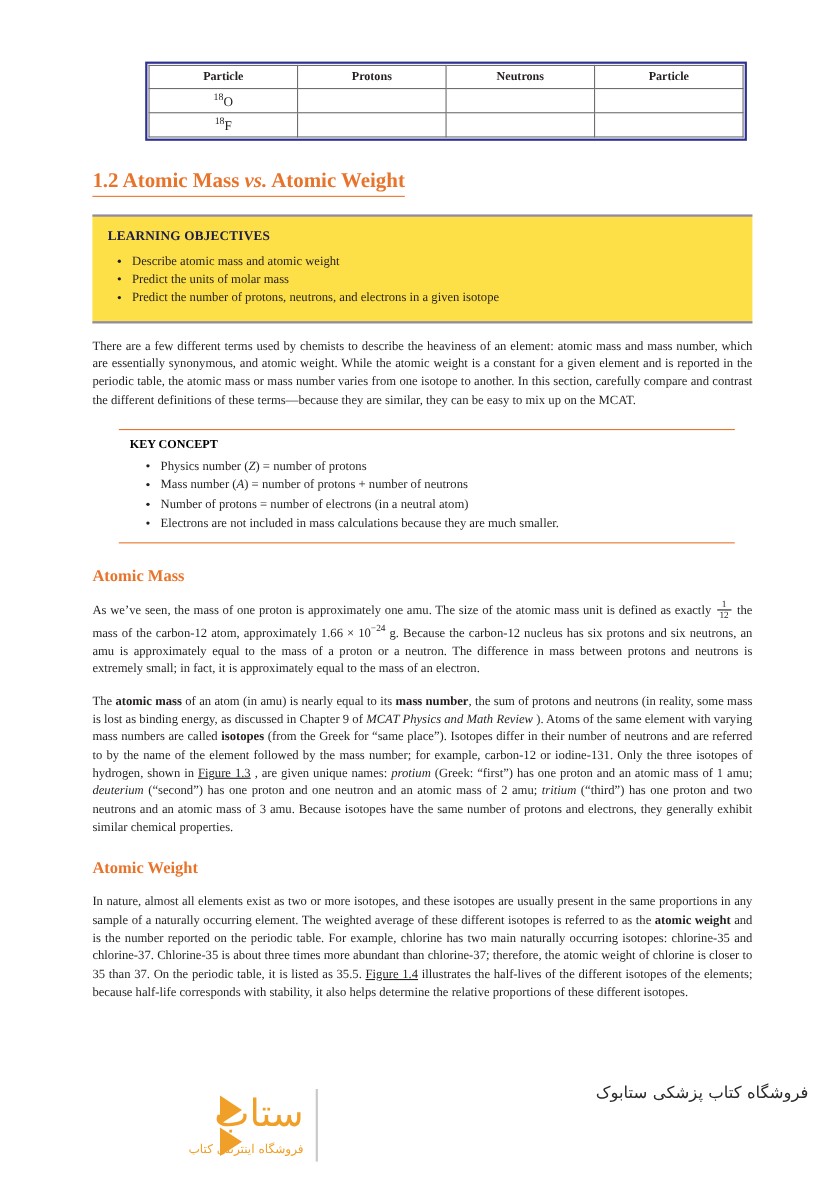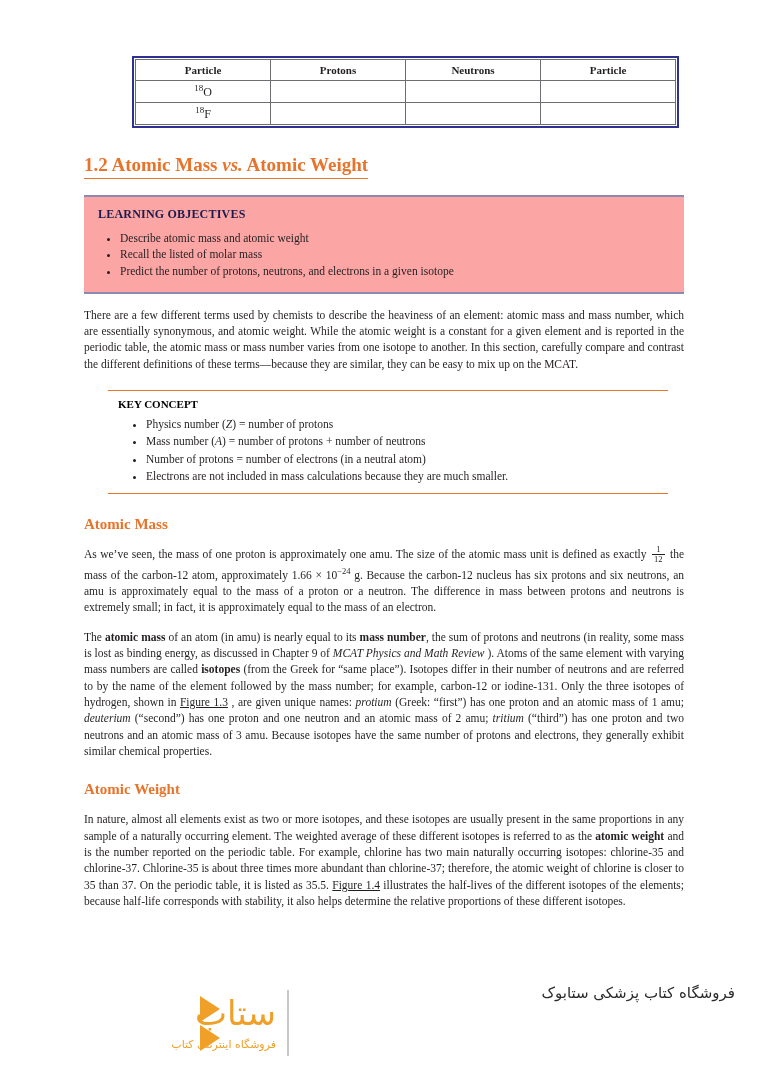--- a/index.html
+++ b/index.html
@@ -74,21 +74,21 @@
 
   h2.sub-head {
     font-size: 15px;
     color: #e8742c;
     font-weight: bold;
     margin: 22px 0 8px 0;
   }
 
   
   .lo-box {
-    background: #fca5a5;
+    background: #fde047;
     border-top: 2px solid #8a8ab5;
     border-bottom: 2px solid #8a8ab5;
     padding: 10px 14px 12px 14px;
     margin-top: 10px;
   }
   .lo-title {
     font-weight: bold;
     font-size: 12px;
     letter-spacing: 0.2px;
     color: #1b1b4d;
@@ -271,21 +271,21 @@
     <h1 class="section-title">
       <span>1.2</span>
       <span>Atomic Mass </span><span class="it">vs.</span><span> Atomic Weight</span>
     </h1>
 
     
     <div class="lo-box">
       <div class="lo-title">LEARNING OBJECTIVES</div>
       <ul>
         <li>Describe atomic mass and atomic weight</li>
-        <li>Recall the listed of molar mass</li>
+        <li>Predict the units of molar mass</li>
         <li>Predict the number of protons, neutrons, and electrons in a given isotope</li>
       </ul>
     </div>
 
     
     <p class="body">There are a few different terms used by chemists to describe the heaviness of an element: atomic mass and mass number, which are essentially synonymous, and atomic weight. While the atomic weight is a constant for a given element and is reported in the periodic table, the atomic mass or mass number varies from one isotope to another. In this section, carefully compare and contrast the different definitions of these terms—because they are similar, they can be easy to mix up on the MCAT.</p>
 
     
     <div class="kc-box">
       <div class="kc-title">KEY CONCEPT</div>

